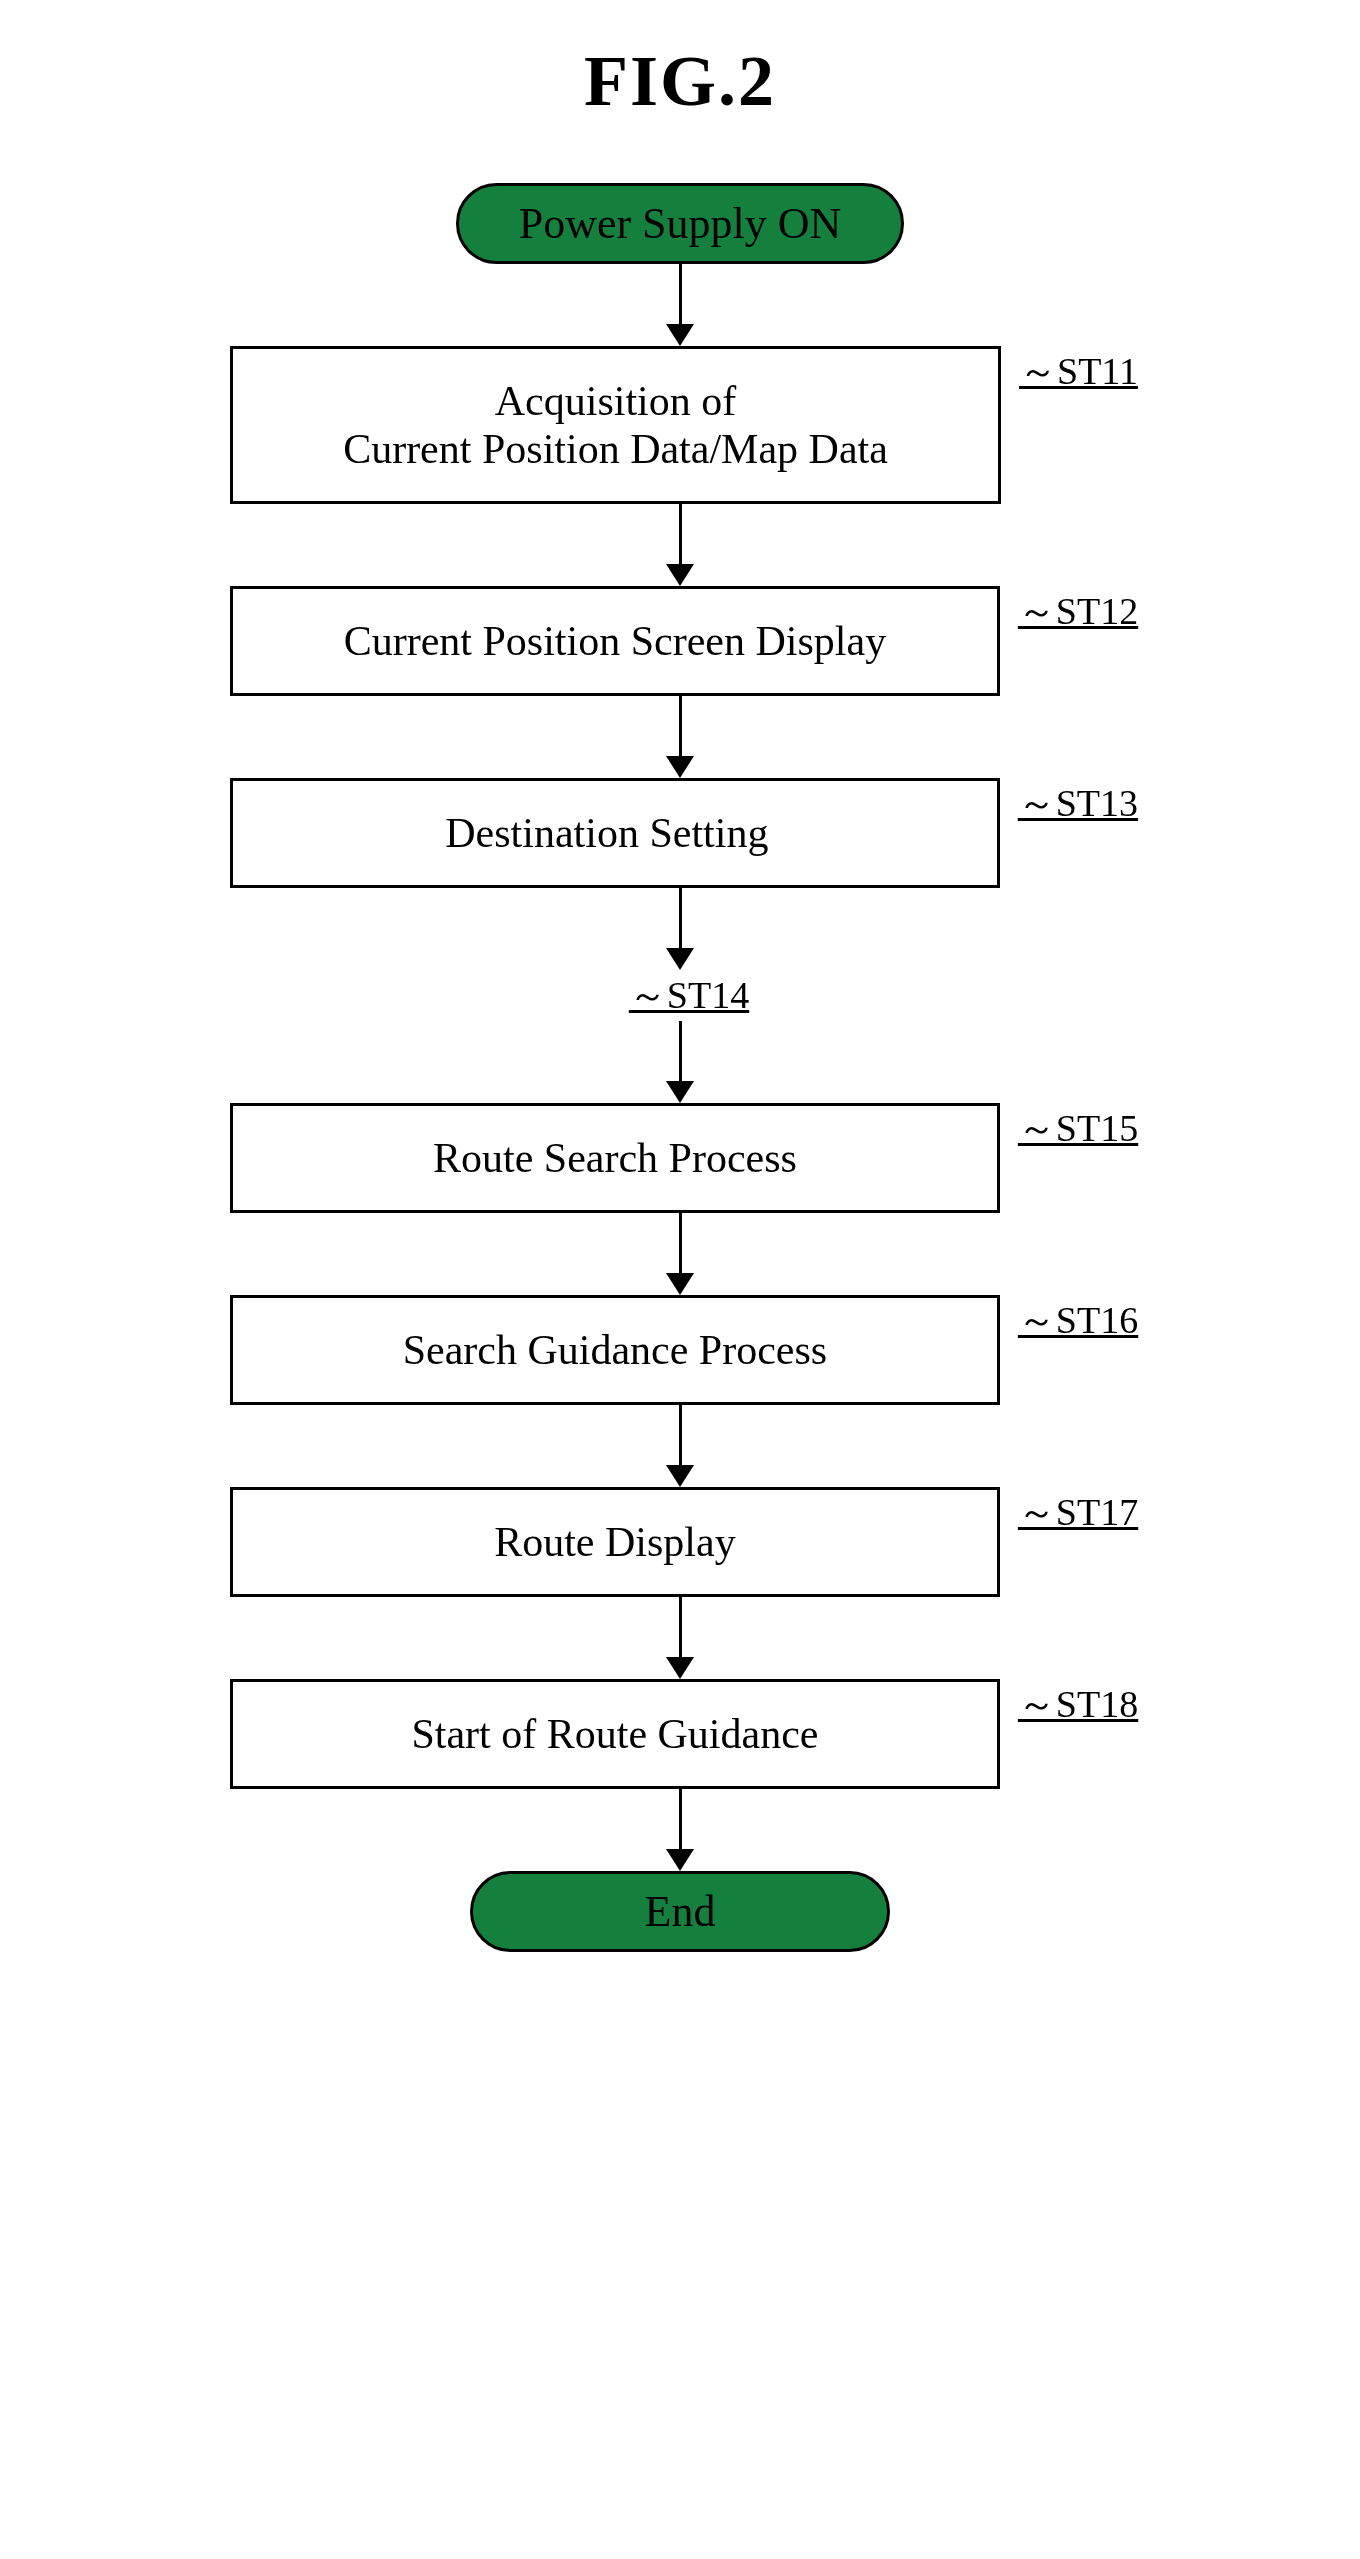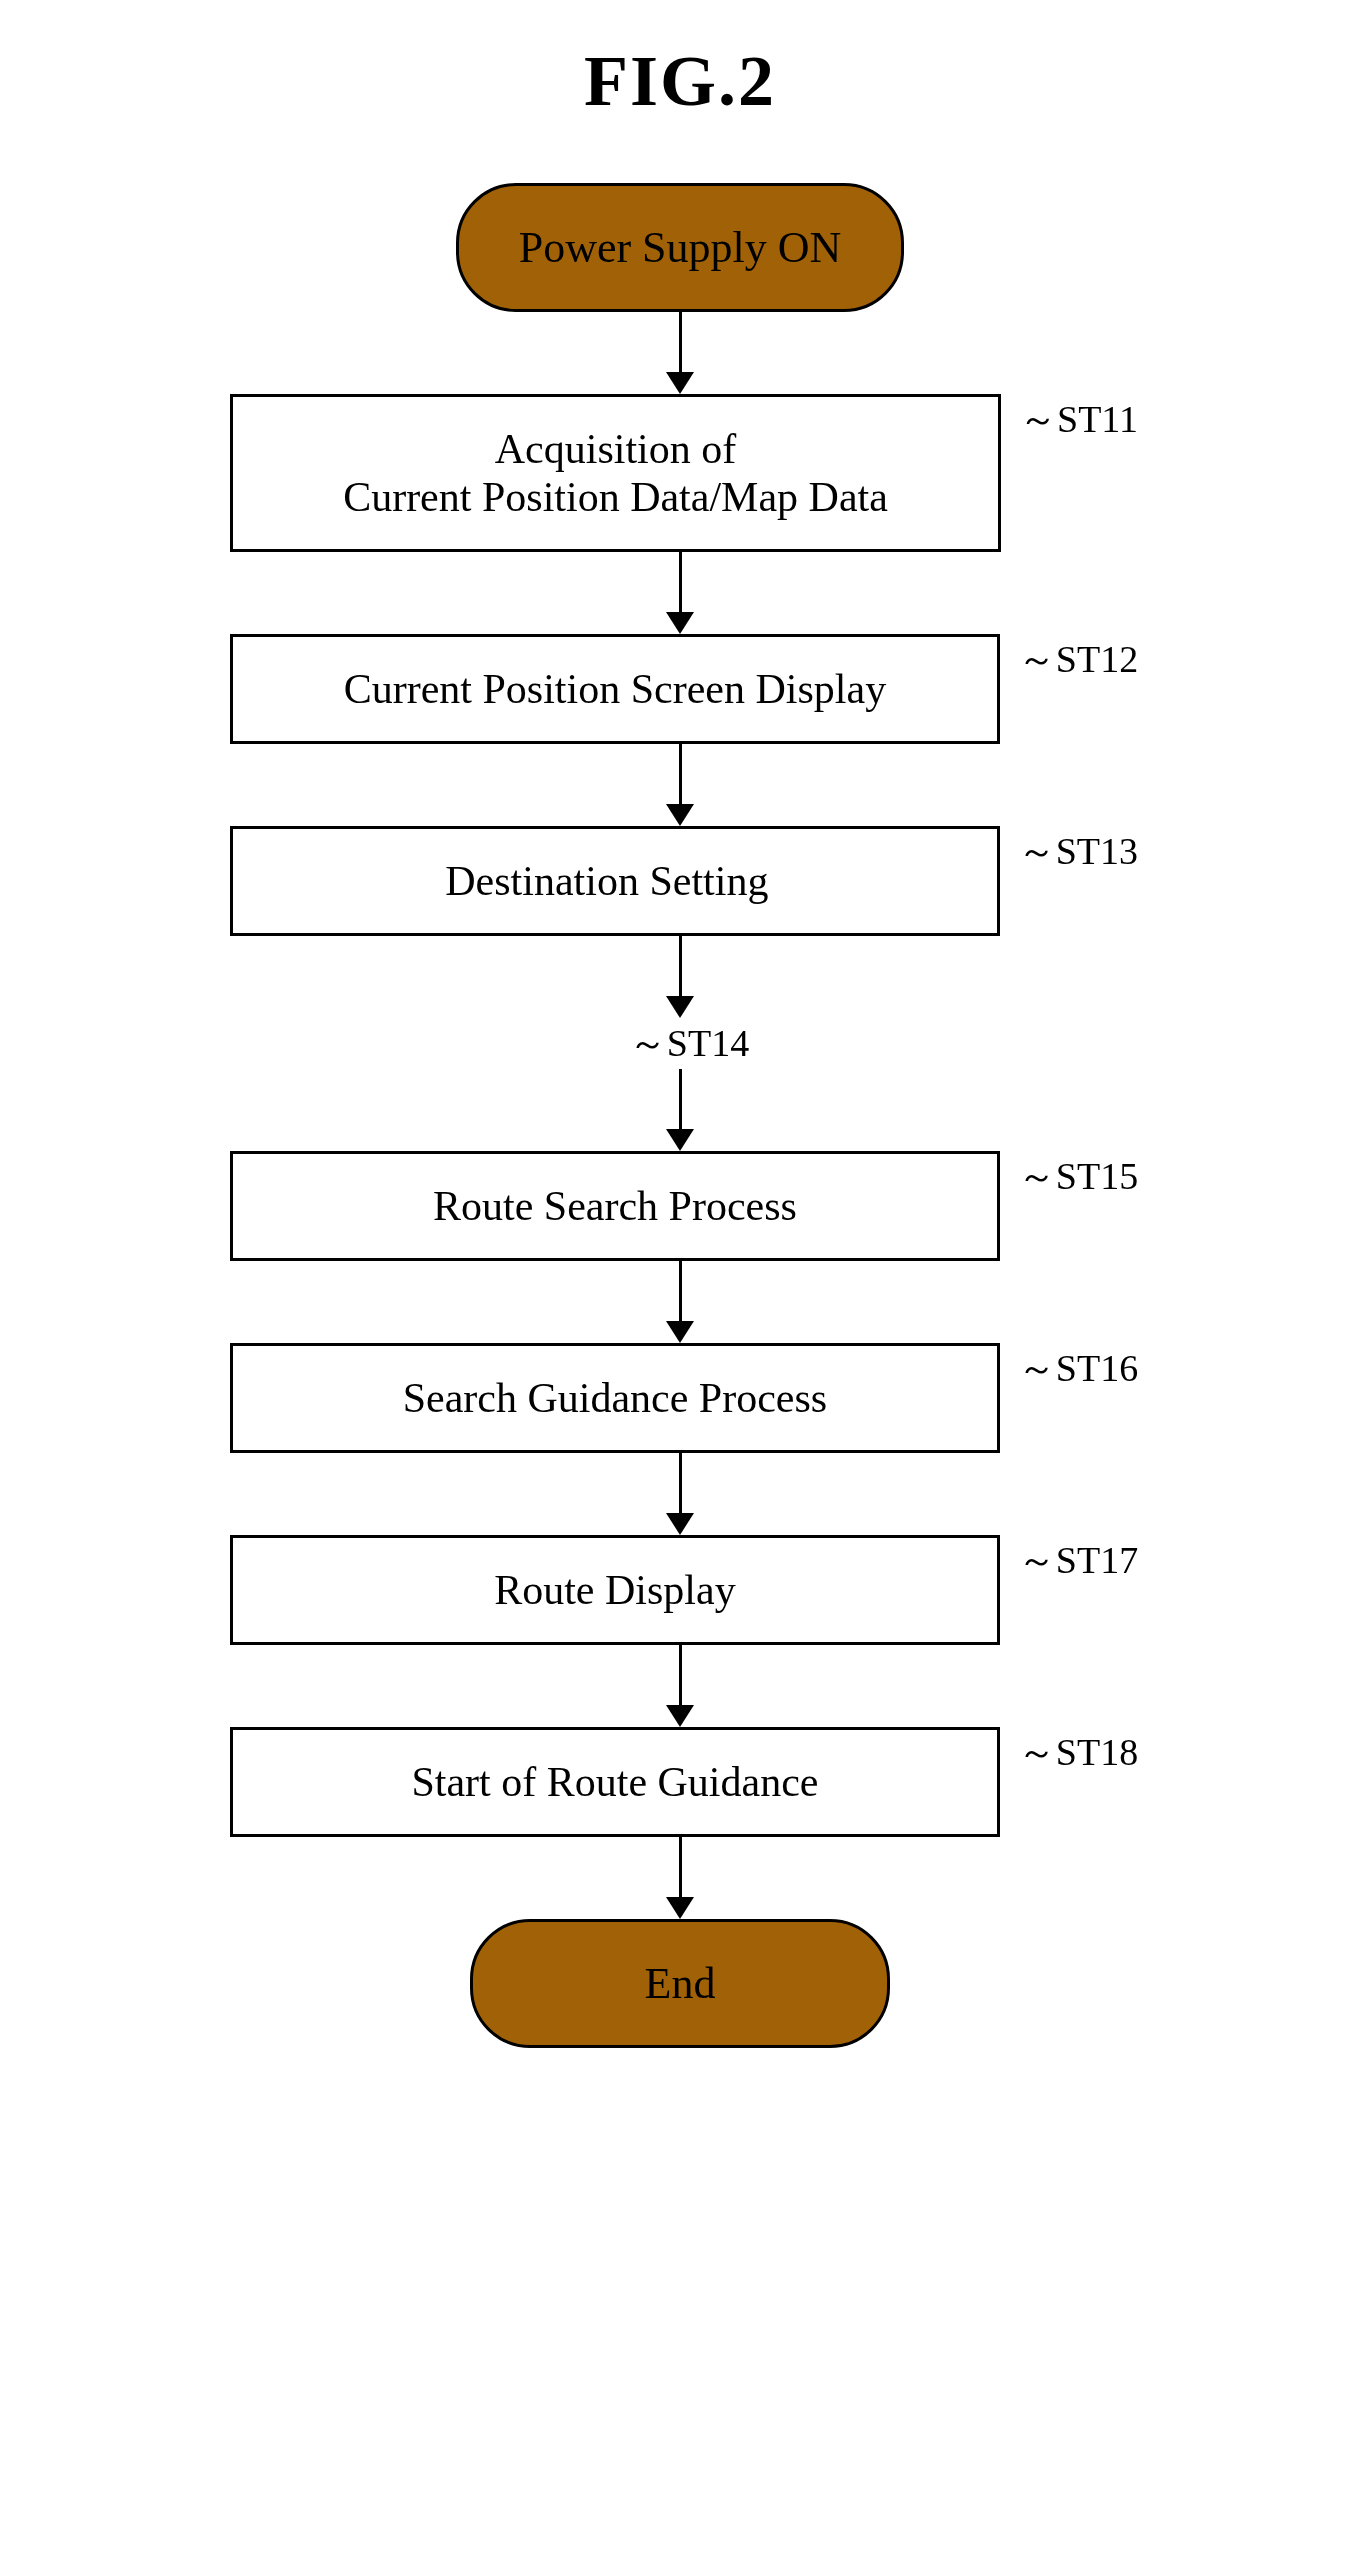--- a/index.html
+++ b/index.html
@@ -27,24 +27,24 @@
     .flowchart {
       display: flex;
       flex-direction: column;
       align-items: center;
       width: 900px;
     }
     
     .terminal-box {
       border: 3px solid #000;
       border-radius: 60px;
-      padding: 36px 60px;
+      padding: 12px 60px;
       font-size: 44px;
       text-align: center;
-      background: #a16207;
+      background: #15803d;
       min-width: 420px;
     }
     
     .process-row {
       display: flex;
       width: 100%;
       justify-content: center;
     }
     .process-box {
       border: 3px solid #000;
@@ -56,20 +56,21 @@
       min-height: 110px;
       display: flex;
       align-items: center;
       justify-content: center;
     }
     .step-label {
       font-size: 38px;
       margin-left: 18px;
       white-space: nowrap;
       min-width: 100px;
+      text-decoration: underline;
     }
     
     .arrow {
       display: flex;
       flex-direction: column;
       align-items: center;
       margin: 0;
     }
     .arrow-line {
       width: 3px;

